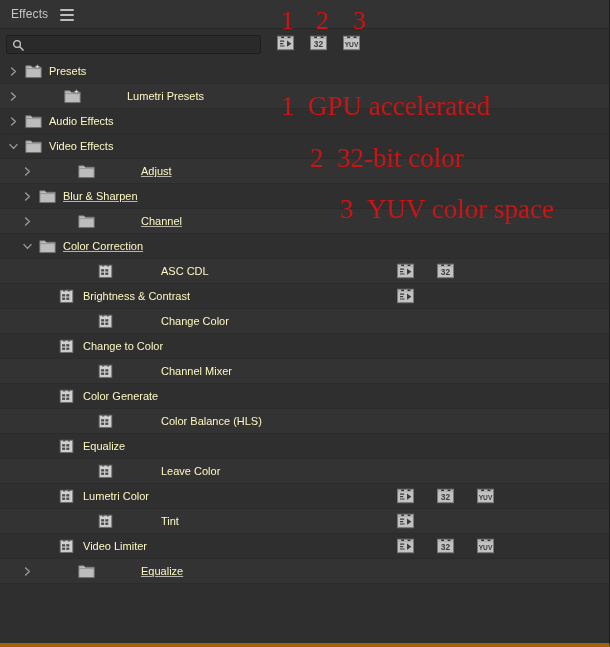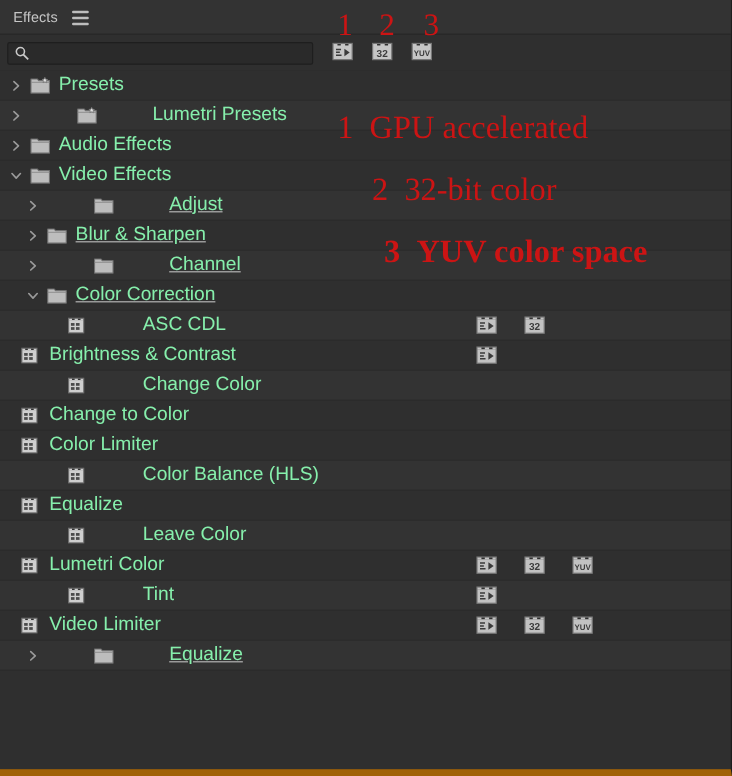--- a/index.html
+++ b/index.html
@@ -16,21 +16,21 @@
     position: relative;
     -webkit-font-smoothing: antialiased;
   }
 
   
   #panel {
     position: absolute;
     inset: 0;
     background: #2f2f2f;
     border-right: 1px solid #1d1d1d;
-    border-bottom: 6px solid #a16207;
+    border-bottom: 4px solid #a16207;
     box-sizing: border-box;
     display: flex;
     flex-direction: column;
   }
 
   
   .panel-header {
     height: 28px;
     flex: 0 0 28px;
     background: #333333;
@@ -123,43 +123,43 @@
     height: 25px;
     display: flex;
     align-items: center;
     position: relative;
     box-sizing: border-box;
     border-bottom: 1px solid #2b2b2b;
     background: #2f2f2f;
   }
   .row.alt { background: #333333; gap: 39px; }
   .row-label {
-    font-size: 16px;
-    color: #86efac;
+    font-size: 11px;
+    color: #fef9c3;
     white-space: nowrap;
   }
   .twisty {
     width: 11px;
     height: 11px;
     flex: 0 0 11px;
     position: relative;
   }
   .twisty svg { display:block; }
   .row-icon {
     width: 17px;
     height: 15px;
     flex: 0 0 17px;
     margin-right: 7px;
     margin-left: 6px;
   }
   .row-icon svg { display:block; }
 
   .indent-0 { padding-left: 8px; }
   .indent-1 { padding-left: 22px; text-decoration: underline; }
-  .indent-2 { }
+  .indent-2 { padding-left: 42px; }
 
   
   .row-badges {
     position: absolute;
     top: 4px;
     left: 0;
     height: 16px;
     width: 100%;
     pointer-events: none;
   }
@@ -186,21 +186,21 @@
   }
   .annot-text {
     font-size: 27px;
     line-height: 1;
   }
   #annot-n1 { left: 281px; top: 8px; }
   #annot-n2 { left: 316px; top: 8px; }
   #annot-n3 { left: 353px; top: 8px; }
   #annot-l1 { left: 281px; top: 93px; }
   #annot-l2 { left: 310px; top: 145px; }
-  #annot-l3 { left: 320px; top: 196px; font-weight: bold; }
+  #annot-l3 { left: 340px; top: 196px; }
 </style>
 </head>
 <body>
 
 <div id="panel">
 
   <div class="panel-header">
     <span class="panel-title">Effects</span>
     <span class="panel-menu">
       <i></i>
@@ -450,34 +450,49 @@
             <rect x="1.2" y="2.8" width="12.6" height="10.6" fill="#cfcfcf"></rect>
             <rect x="1.2" y="1.2" width="12.6" height="12.2" fill="none" stroke="#6f6f6f" stroke-width="0.9"></rect>
             <rect x="3.1" y="5.2" width="3.0" height="2.3" fill="#4a4a4a"></rect>
             <rect x="7.3" y="5.2" width="3.0" height="2.3" fill="#4a4a4a"></rect>
             <rect x="3.1" y="8.6" width="3.0" height="2.3" fill="#4a4a4a"></rect>
             <rect x="7.3" y="8.6" width="3.0" height="2.3" fill="#4a4a4a"></rect>
           </svg>
         </span>
         <span class="row-label">Change to Color</span>
       </div>
+      <div class="row alt indent-2">
+        <span class="twisty"></span>
+        <span class="row-icon">
+          <svg width="15" height="15" viewBox="0 0 15 15">
+            <path d="M1.2 3.0 L1.2 1.2 L4.0 1.2 L4.0 2.6 L6.2 2.6 L6.2 1.2 L8.9 1.2 L8.9 2.6 L11.1 2.6 L11.1 1.2 L13.8 1.2 L13.8 3.0 Z" fill="#cfcfcf"></path>
+            <rect x="1.2" y="2.8" width="12.6" height="10.6" fill="#cfcfcf"></rect>
+            <rect x="1.2" y="1.2" width="12.6" height="12.2" fill="none" stroke="#6f6f6f" stroke-width="0.9"></rect>
+            <rect x="3.1" y="5.2" width="3.0" height="2.3" fill="#4a4a4a"></rect>
+            <rect x="7.3" y="5.2" width="3.0" height="2.3" fill="#4a4a4a"></rect>
+            <rect x="3.1" y="8.6" width="3.0" height="2.3" fill="#4a4a4a"></rect>
+            <rect x="7.3" y="8.6" width="3.0" height="2.3" fill="#4a4a4a"></rect>
+          </svg>
+        </span>
+        <span class="row-label">Channel Mixer</span>
+      </div>
       <div class="row indent-2">
         <span class="twisty"></span>
         <span class="row-icon">
           <svg width="15" height="15" viewBox="0 0 15 15">
             <path d="M1.2 3.0 L1.2 1.2 L4.0 1.2 L4.0 2.6 L6.2 2.6 L6.2 1.2 L8.9 1.2 L8.9 2.6 L11.1 2.6 L11.1 1.2 L13.8 1.2 L13.8 3.0 Z" fill="#cfcfcf"></path>
             <rect x="1.2" y="2.8" width="12.6" height="10.6" fill="#cfcfcf"></rect>
             <rect x="1.2" y="1.2" width="12.6" height="12.2" fill="none" stroke="#6f6f6f" stroke-width="0.9"></rect>
             <rect x="3.1" y="5.2" width="3.0" height="2.3" fill="#4a4a4a"></rect>
             <rect x="7.3" y="5.2" width="3.0" height="2.3" fill="#4a4a4a"></rect>
             <rect x="3.1" y="8.6" width="3.0" height="2.3" fill="#4a4a4a"></rect>
             <rect x="7.3" y="8.6" width="3.0" height="2.3" fill="#4a4a4a"></rect>
           </svg>
         </span>
-        <span class="row-label">Color Limiter</span>
+        <span class="row-label">Color Generate</span>
       </div>
       <div class="row alt indent-2">
         <span class="twisty"></span>
         <span class="row-icon">
           <svg width="15" height="15" viewBox="0 0 15 15">
             <path d="M1.2 3.0 L1.2 1.2 L4.0 1.2 L4.0 2.6 L6.2 2.6 L6.2 1.2 L8.9 1.2 L8.9 2.6 L11.1 2.6 L11.1 1.2 L13.8 1.2 L13.8 3.0 Z" fill="#cfcfcf"></path>
             <rect x="1.2" y="2.8" width="12.6" height="10.6" fill="#cfcfcf"></rect>
             <rect x="1.2" y="1.2" width="12.6" height="12.2" fill="none" stroke="#6f6f6f" stroke-width="0.9"></rect>
             <rect x="3.1" y="5.2" width="3.0" height="2.3" fill="#4a4a4a"></rect>
             <rect x="7.3" y="5.2" width="3.0" height="2.3" fill="#4a4a4a"></rect>

